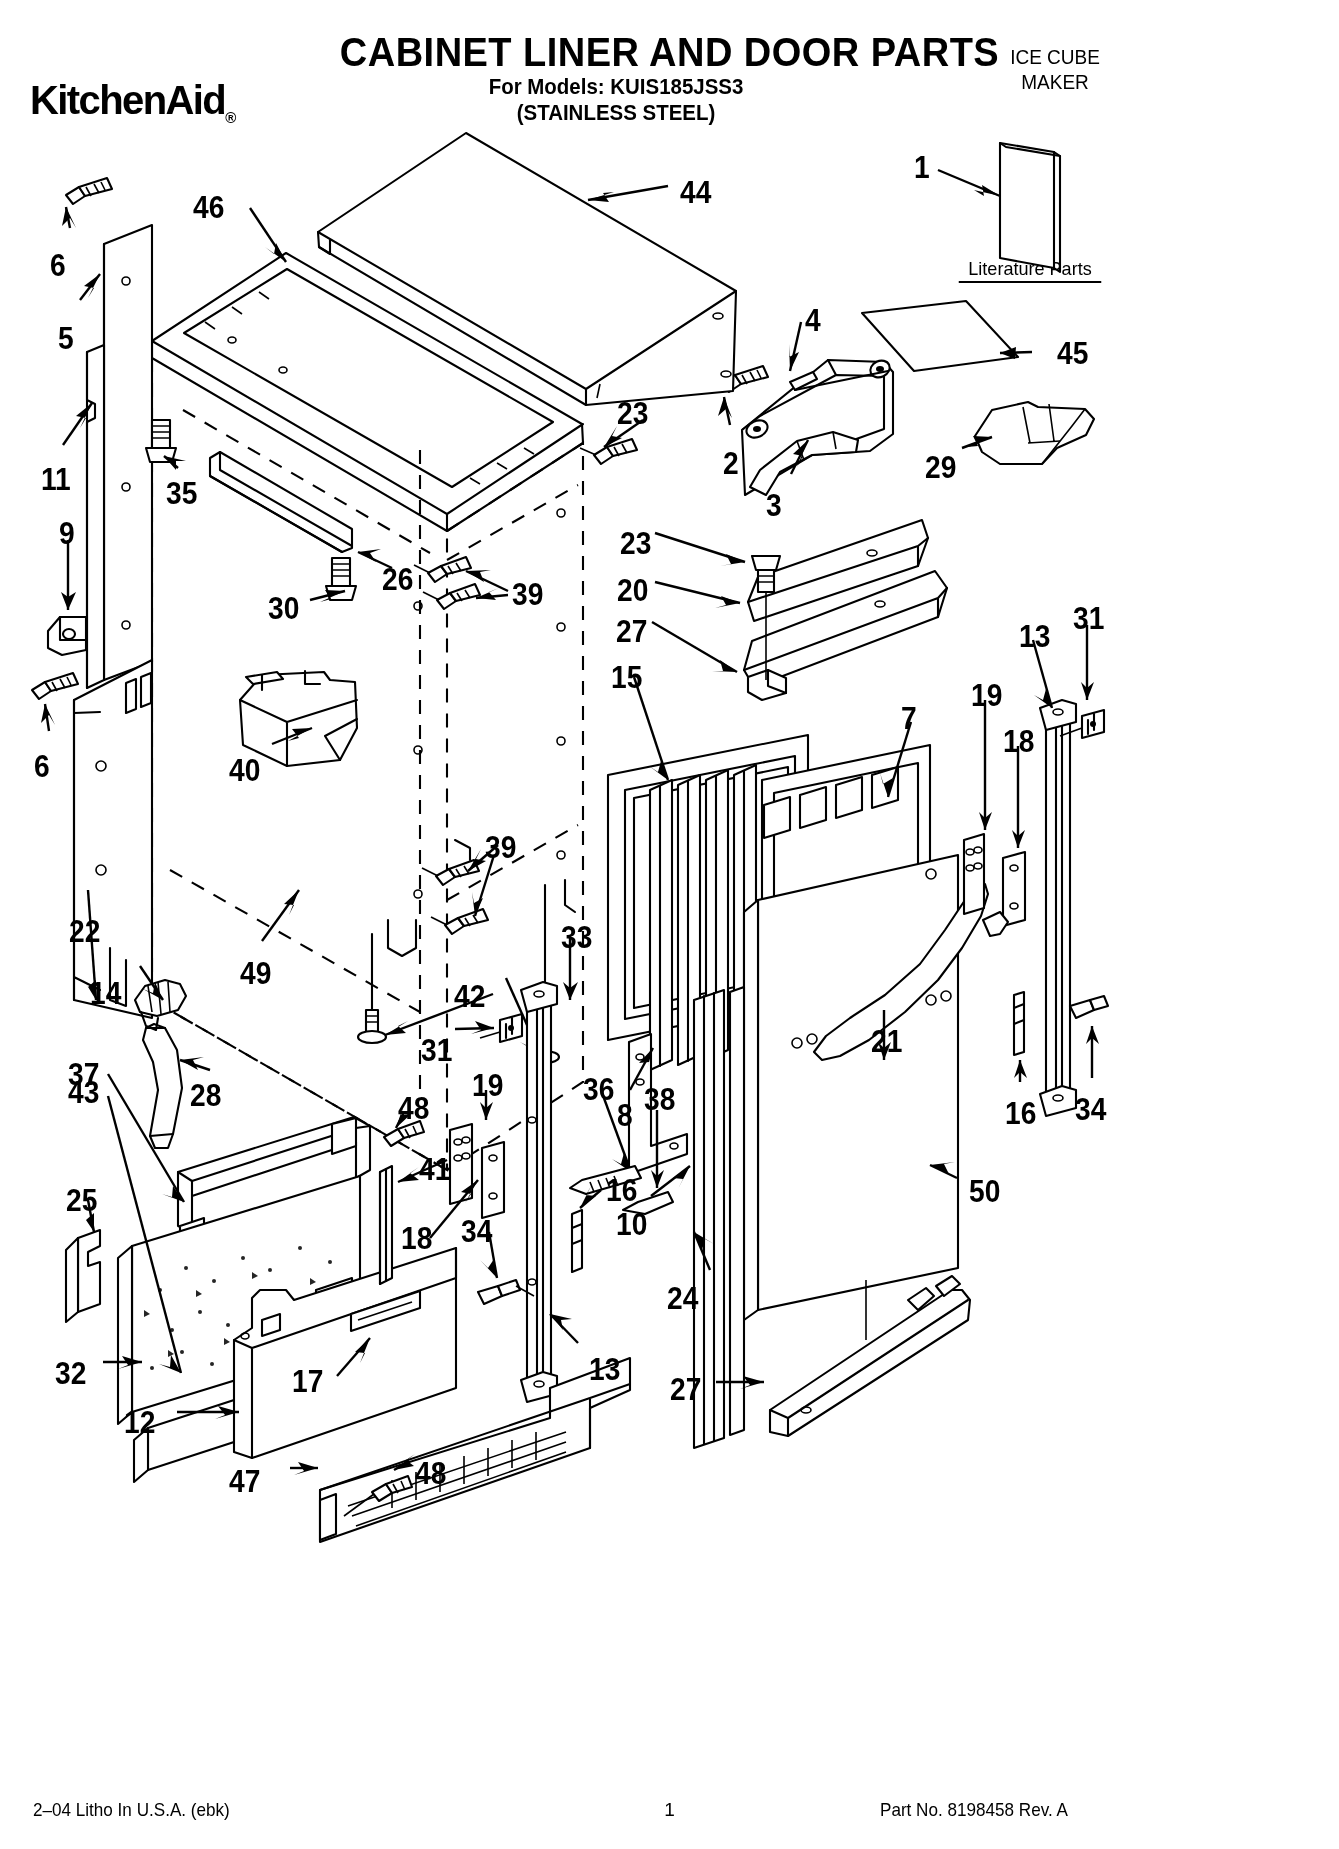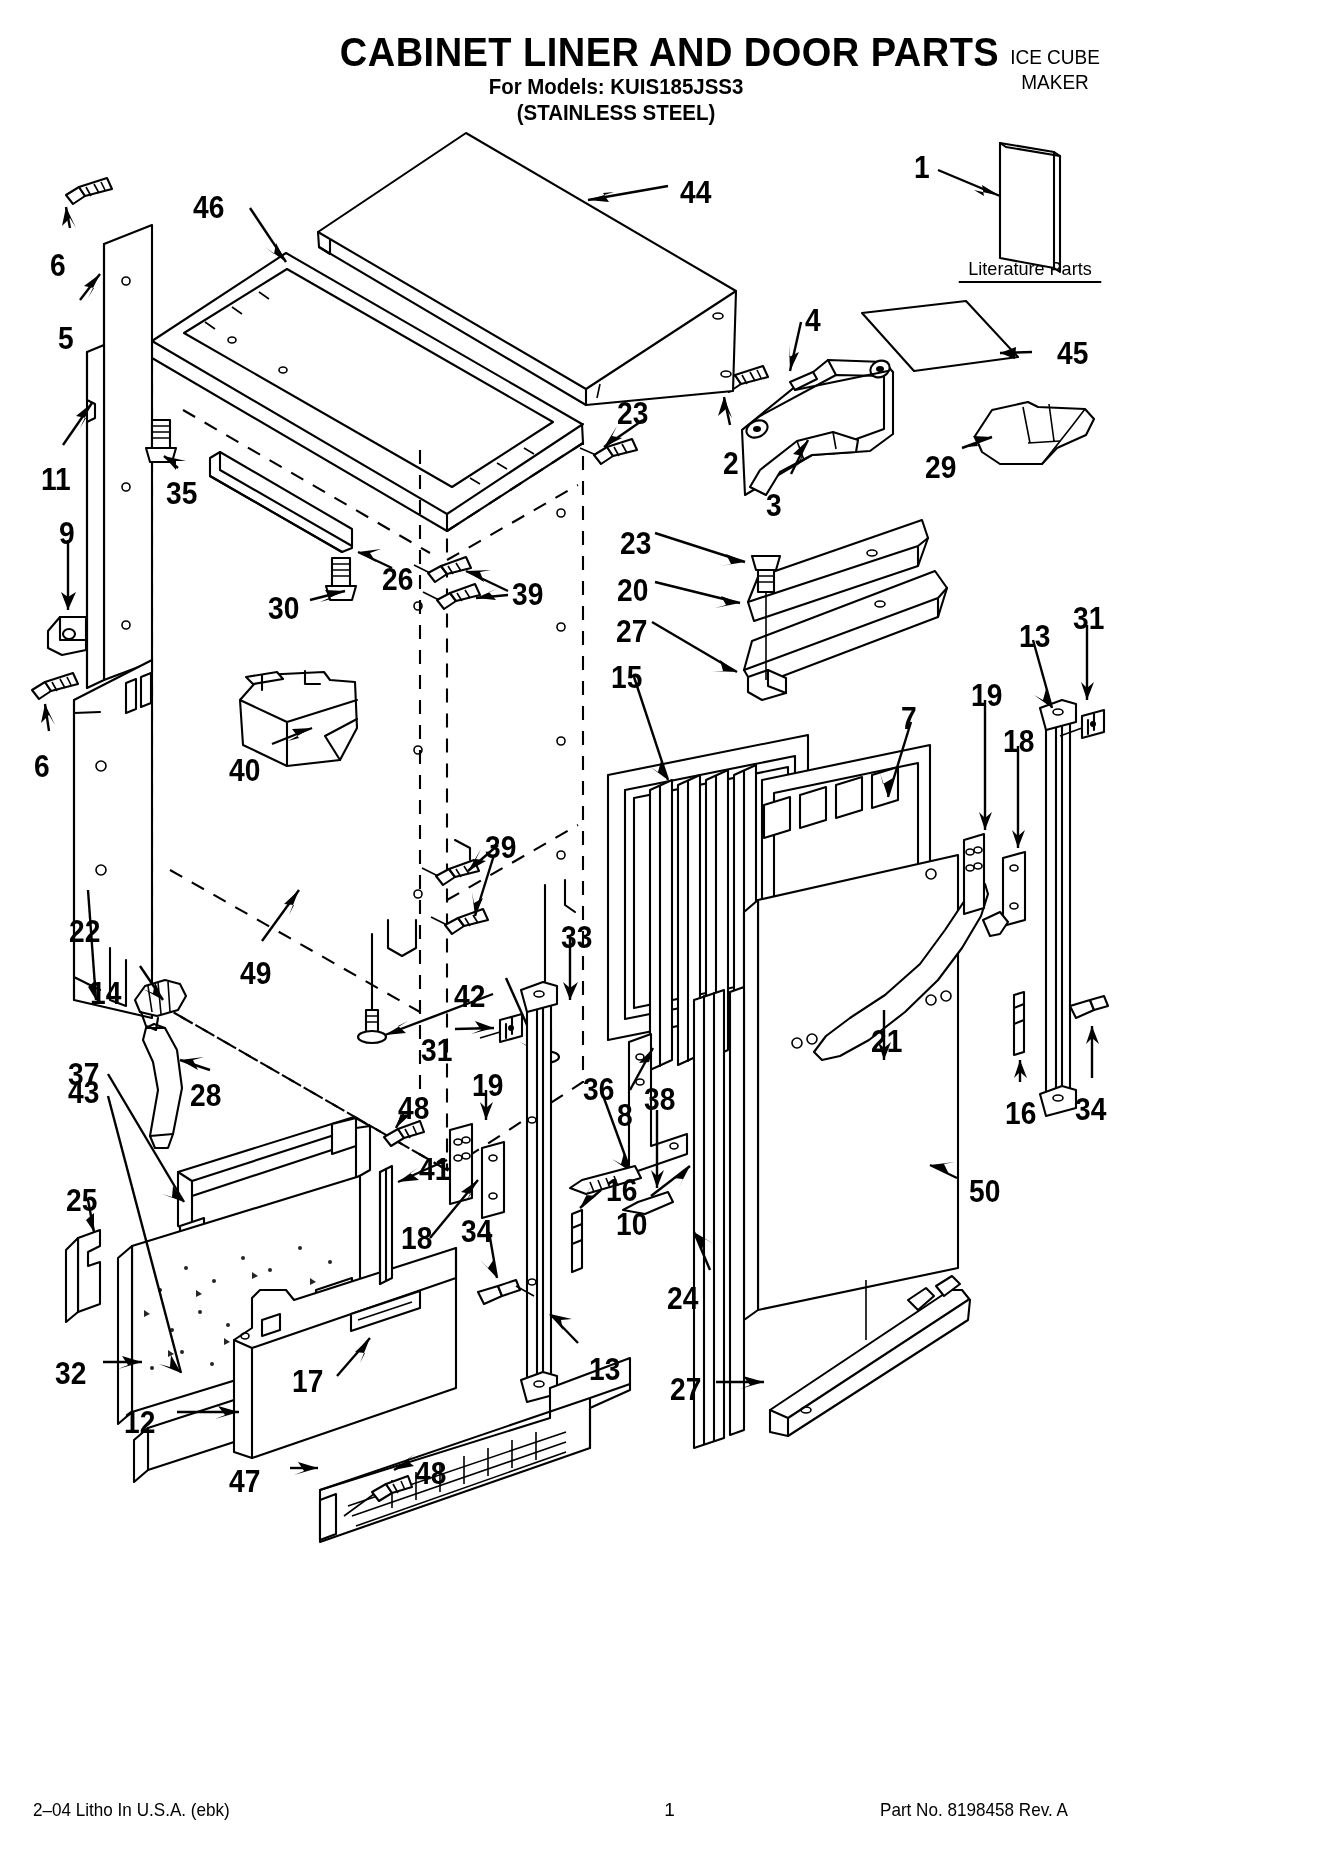--- a/index.html
+++ b/index.html
@@ -48,20 +48,23 @@
   .ln-h{stroke:#000;fill:none;stroke-width:2.1;stroke-dasharray:14 11;}
   .ld{stroke:#000;fill:none;stroke-width:2.4;}
   .fw{fill:#fff;stroke:#000;stroke-width:2.1;stroke-linejoin:round;}
   .fk{fill:#000;}
 </style>
 </head>
 <body>
 
 <div id="sheet">
 
+  <div class="brand">
+    <span class="brand-text"><span>KitchenAid</span><span class="brand-reg">®</span></span>
+  </div>
 
   <div class="title">CABINET LINER AND DOOR PARTS</div>
   <div class="subtitle">For Models: KUIS185JSS3</div>
   <div class="subtitle2">(STAINLESS STEEL)</div>
 
   <div class="icm">
     <div>ICE CUBE</div>
     <div>MAKER</div>
   </div>
 

